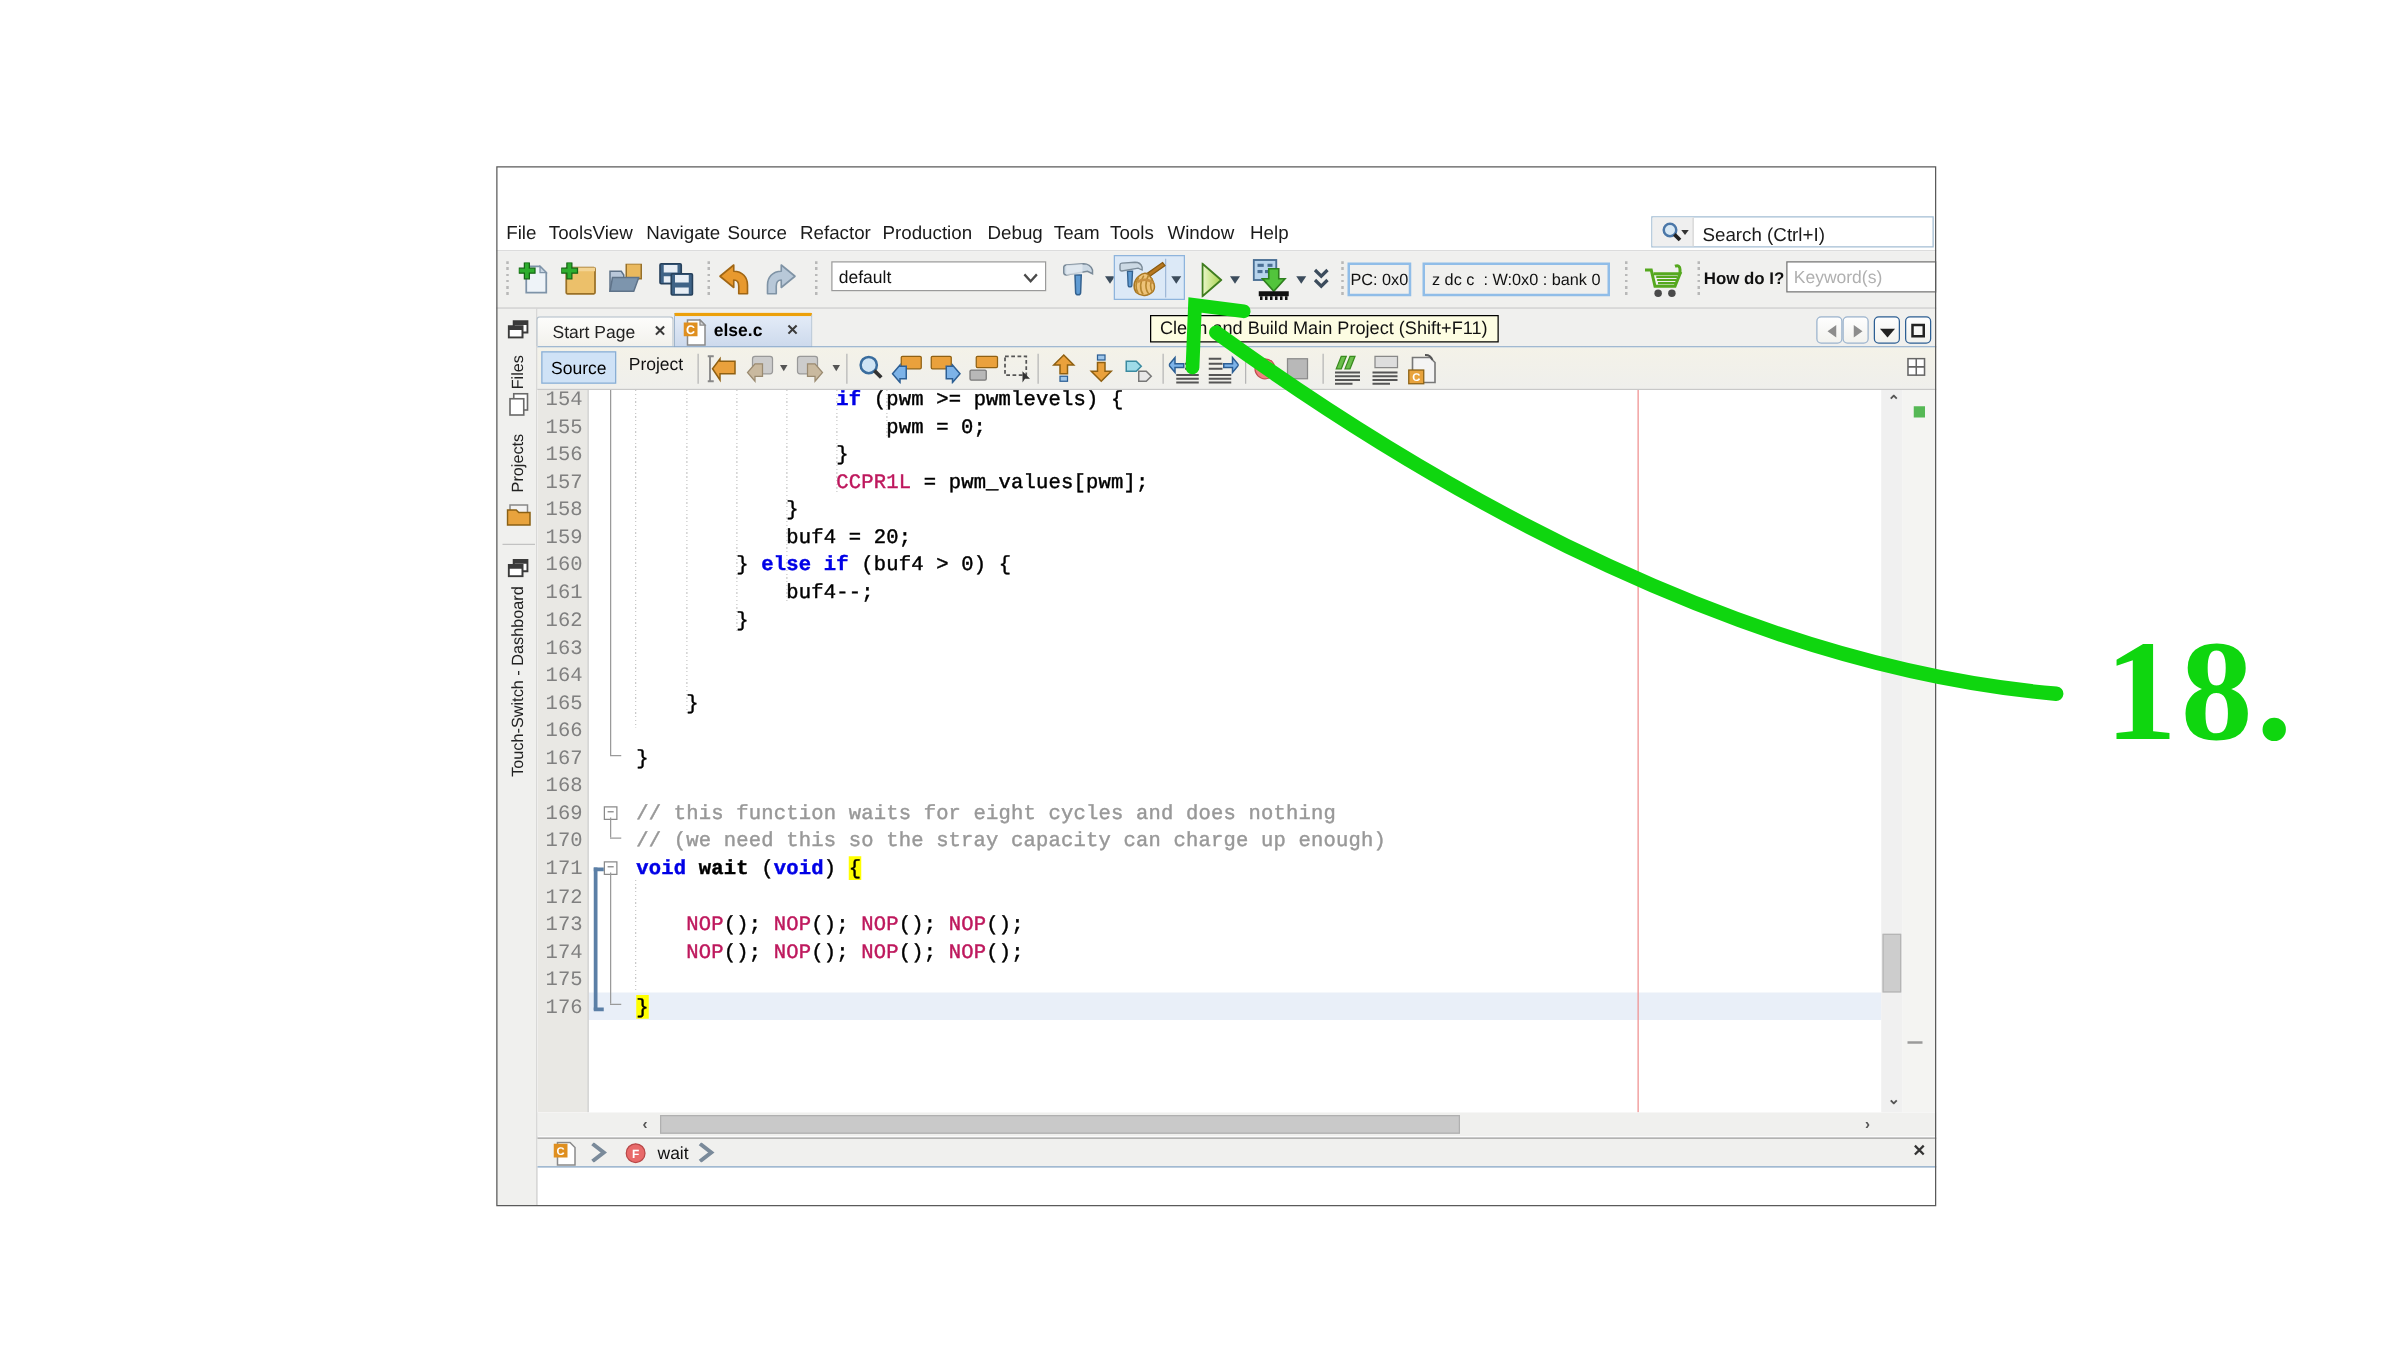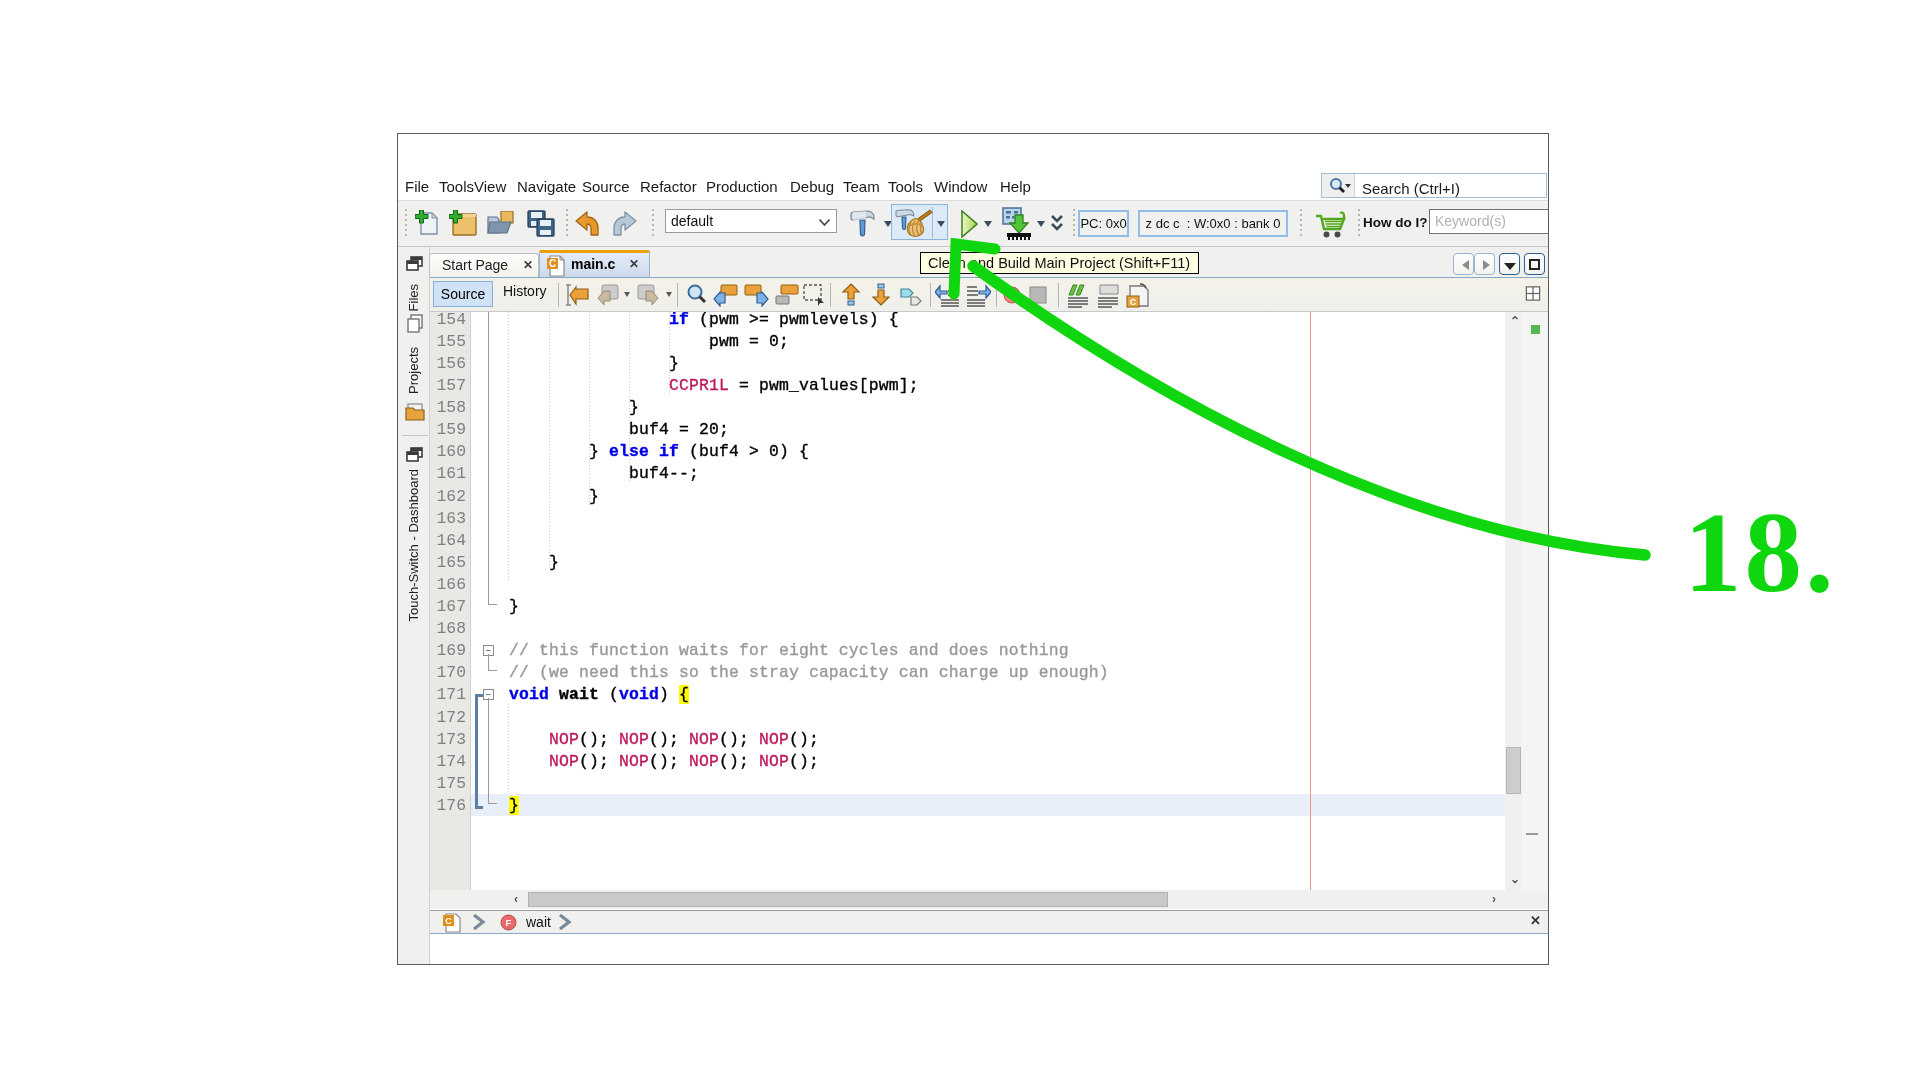--- a/index.html
+++ b/index.html
@@ -235,41 +235,41 @@
         <span style="position:absolute;left:12px;top:3px">Start Page</span>
         <span class="tabx" style="left:93px;top:4px">✕</span>
       </div>
     <div class="tab2">
       <svg class="abs" style="left:6px;top:2px" width="20" height="22" viewBox="0 0 20 22">
           <path d="M4 1 L14 1 L18 5 L18 21 L4 21 Z" fill="#fff" stroke="#8a8a8a" stroke-width="1.2"></path>
           <path d="M14 1 L14 5 L18 5 Z" fill="#d8d8d8" stroke="#8a8a8a" stroke-width="1"></path>
           <rect x="1" y="3" width="11" height="11" fill="#df8f1f"></rect>
           <text x="6.5" y="12" font-size="10" font-weight="bold" fill="#fff" text-anchor="middle" font-family="Liberation Sans">C</text>
         </svg>
-      <span style="position:absolute;left:31px;top:3px;font-weight:bold">main.c</span>
+      <span style="position:absolute;left:31px;top:3px;font-weight:bold">else.c</span>
         <span class="tabx" style="left:89px;top:4px">✕</span>
     </div>
     <div class="tsbtn" style="left:1023px">
         <div style="margin:6px auto 0;width:0;height:0;border:5px solid transparent;border-right:7px solid #8c8c8c;margin-left:3px"></div>
       </div>
     <div class="tsbtn" style="left:1044px">
         <div style="margin:6px auto 0;width:0;height:0;border:5px solid transparent;border-left:7px solid #8c8c8c;margin-left:8px"></div>
       </div>
     <div class="tsbtn" style="left:1069px;border-color:#2d5f94">
         <div style="margin:9px auto 0;width:0;height:0;border:6px solid transparent;border-top:7px solid #222;margin-left:4px"></div>
       </div>
     <div class="tsbtn" style="left:1094px;border-color:#2d5f94">
         <div style="margin:5px auto 0;width:11px;height:11px;border:2px solid #222"></div>
       </div>
     <div class="blueline"></div>
   </div>
 
   <div class="doctb">
     <div class="srcbtn">Source</div>
-    <div class="histbtn">History</div>
+    <div class="histbtn">Project</div>
     <div class="dsep" style="left:128px"></div>
 
     <svg class="abs" style="left:136px;top:5px" width="24" height="24" viewBox="0 0 24 24">
         <path d="M2 2 L2 22 M0 2 L5 2 M0 22 L5 22" stroke="#888" stroke-width="1.5"></path>
         <path d="M22 6 L22 16 L10 16 L10 21 L4 12 L10 4 L10 6 Z" fill="#eaa13c" stroke="#8f6012" stroke-width="1.2"></path>
       </svg>
     <svg class="abs" style="left:166px;top:5px" width="24" height="24" viewBox="0 0 24 24">
         <rect x="6" y="2" width="16" height="14" rx="2" fill="#ccc" stroke="#999"></rect>
         <path d="M14 8 L14 18 L8 18 L8 22 L2 15 L8 8 Z" fill="#c9b99f" stroke="#9a8a70"></path>
       </svg>

